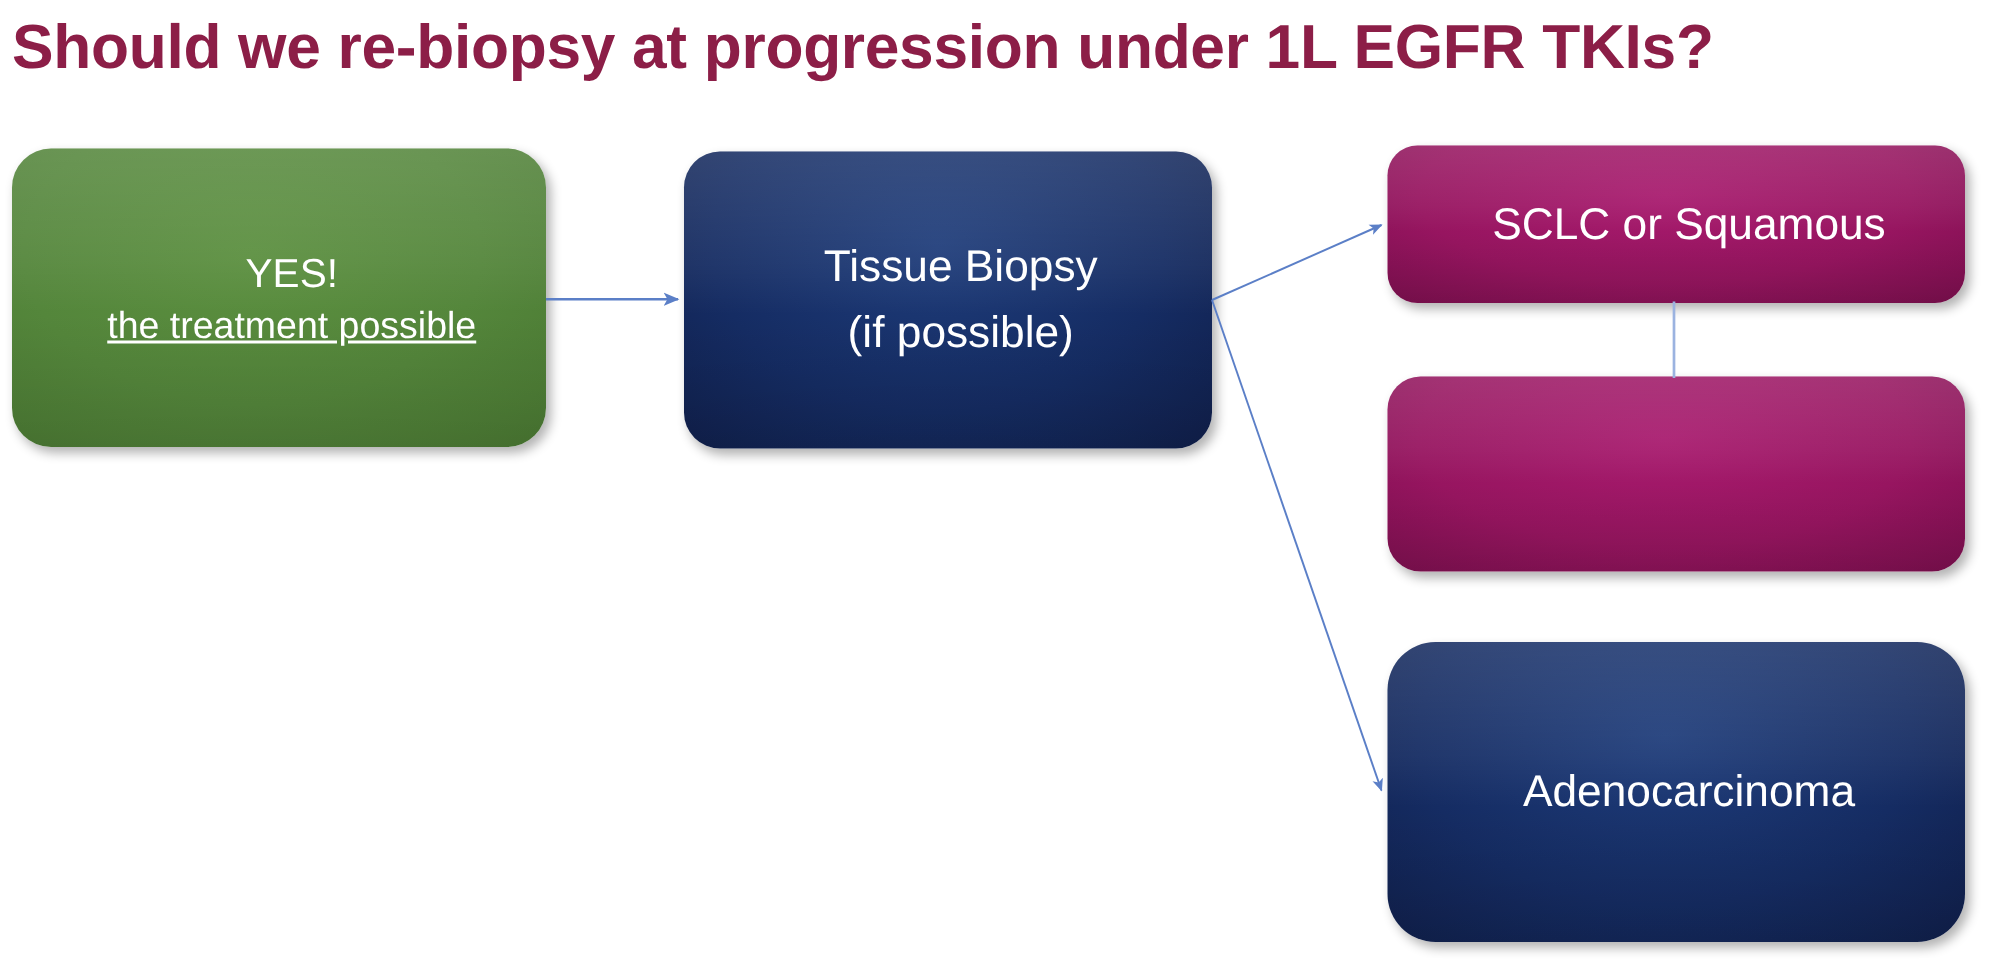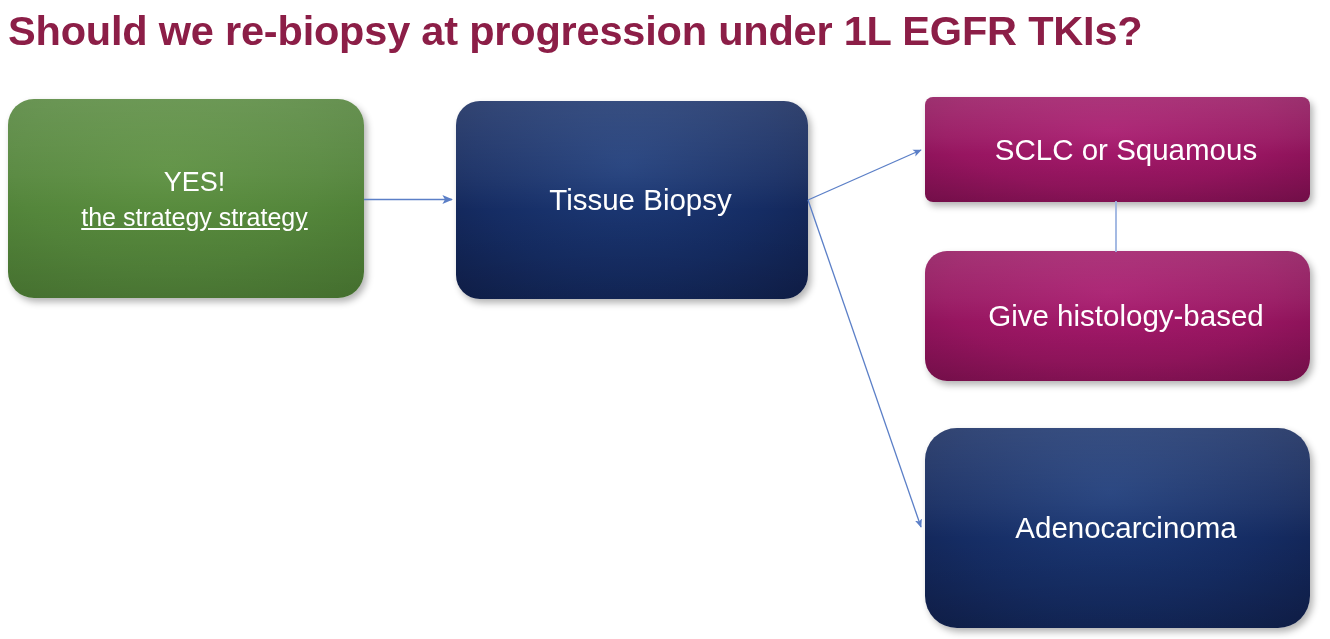--- a/index.html
+++ b/index.html
@@ -94,21 +94,21 @@
   #node-yes {
     left: 8px; top: 99px; width: 356px; height: 199px;
     border-radius: 26px;
   }
   #node-biopsy {
     left: 456px; top: 101px; width: 352px; height: 198px;
     border-radius: 24px;
   }
   #node-sclc {
     left: 925px; top: 97px; width: 385px; height: 105px;
-    border-radius: 8px;
+    border-radius: 20px;
   }
   #node-chemo {
     left: 925px; top: 251px; width: 385px; height: 130px;
     border-radius: 22px;
   }
   #node-adeno {
     left: 925px; top: 428px; width: 385px; height: 200px;
     border-radius: 32px;
   }
 
@@ -150,39 +150,39 @@
     <line x1="808" y1="200" x2="921" y2="150" stroke="#5b7fc7" stroke-width="1.3" marker-end="url(#arrowhead)"></line>
 
     <line x1="808" y1="200" x2="921" y2="527" stroke="#5b7fc7" stroke-width="1.3" marker-end="url(#arrowhead)"></line>
 
     <line x1="1116" y1="201" x2="1116" y2="252" stroke="#9bb3e0" stroke-width="1.8"></line>
   </svg>
 
   <div id="node-yes" class="node node-green">
     <div class="label">
       <div class="t-yes-1">YES!</div>
-      <div class="t-yes-2"><span class="u">the strategy strategy</span></div>
+      <div class="t-yes-2"><span class="u">the treatment possible</span></div>
     </div>
   </div>
 
   <div id="node-biopsy" class="node node-navy">
     <div class="label">
       <div class="t-biopsy">Tissue Biopsy</div>
+      <div class="t-biopsy">(if possible)</div>
     </div>
   </div>
 
   <div id="node-sclc" class="node node-magenta">
     <div class="label">
       <div class="t-sclc">SCLC or Squamous</div>
     </div>
   </div>
 
   <div id="node-chemo" class="node node-magenta">
     <div class="label">
-      <div class="t-chemo">Give histology-based</div>
     </div>
   </div>
 
   <div id="node-adeno" class="node node-navy">
     <div class="label">
       <div class="t-adeno">Adenocarcinoma</div>
     </div>
   </div>
 
 </div>

